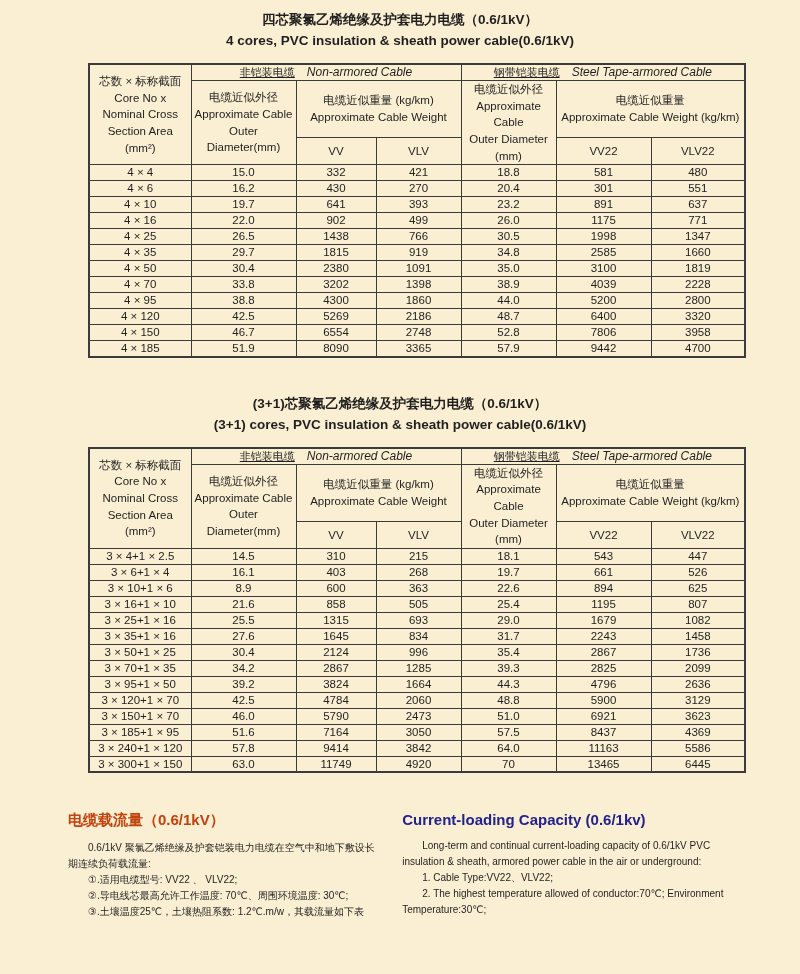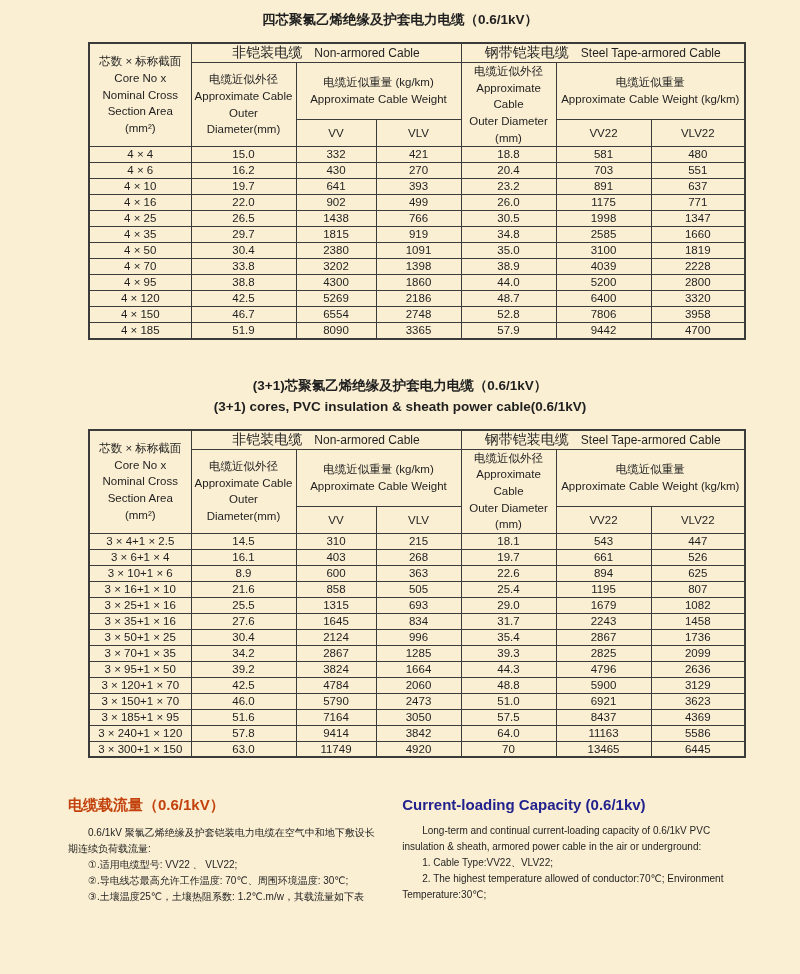--- a/index.html
+++ b/index.html
@@ -32,41 +32,42 @@
     font-weight: normal;
     font-size: 11.5px;
     padding: 0 2px;
   }
   table.spec-table { border: 2px solid #3b3b3b; }
   .ml { white-space: pre-line; line-height: 1.45; }
   tr.h-row1 { height: 16px; }
   tr.h-row2 { height: 46px; }
   tr.h-row3 { height: 22px; }
   tbody td { height: 16px; line-height: 1.1; }
-  th .zh { font-size: 14px; }
-  th .en { font-size: 12px; margin-left: 12px; }
+  th .zh { font-size: 11px; text-decoration: underline; }
+  th .en { font-size: 12px; margin-left: 12px; font-style: italic; }
   th.sub-vv { font-size: 12px; }
 
   .section-gap { height: 34px; }
 
   .notes { display: flex; margin-top: 38px; padding-left: 12px; }
   .notes-col { width: 330px; }
   .notes-col.right { width: 366px; margin-left: 26px; }
   .notes-heading { font-size: 15px; font-weight: bold; margin-bottom: 10px; }
   .notes-heading.red { color: #c2410c; }
   .notes-heading.blue { color: #22228E; }
   .notes p { font-size: 10px; line-height: 1.6; text-indent: 2em; }
 </style>
 </head>
 <body>
 
 <div class="page">
 
   <div class="title-block">
     <div class="title-zh">四芯聚氯乙烯绝缘及护套电力电缆（0.6/1kV）</div>
+    <div class="title-en">4 cores, PVC insulation &amp; sheath power cable(0.6/1kV)</div>
   </div>
 
   <table class="spec-table">
     <colgroup>
       <col style="width:102px">
         <col style="width:105px">
         <col style="width:80px">
       <col style="width:85px">
         <col style="width:95px">
         <col style="width:95px">
@@ -115,21 +116,21 @@
           <td>18.8</td>
           <td>581</td>
           <td>480</td>
         </tr>
         <tr>
           <td>4 × 6</td>
           <td>16.2</td>
           <td>430</td>
           <td>270</td>
           <td>20.4</td>
-          <td>703</td>
+          <td>301</td>
           <td>551</td>
         </tr>
         <tr>
           <td>4 × 10</td>
           <td>19.7</td>
           <td>641</td>
           <td>393</td>
           <td>23.2</td>
           <td>891</td>
           <td>637</td>

